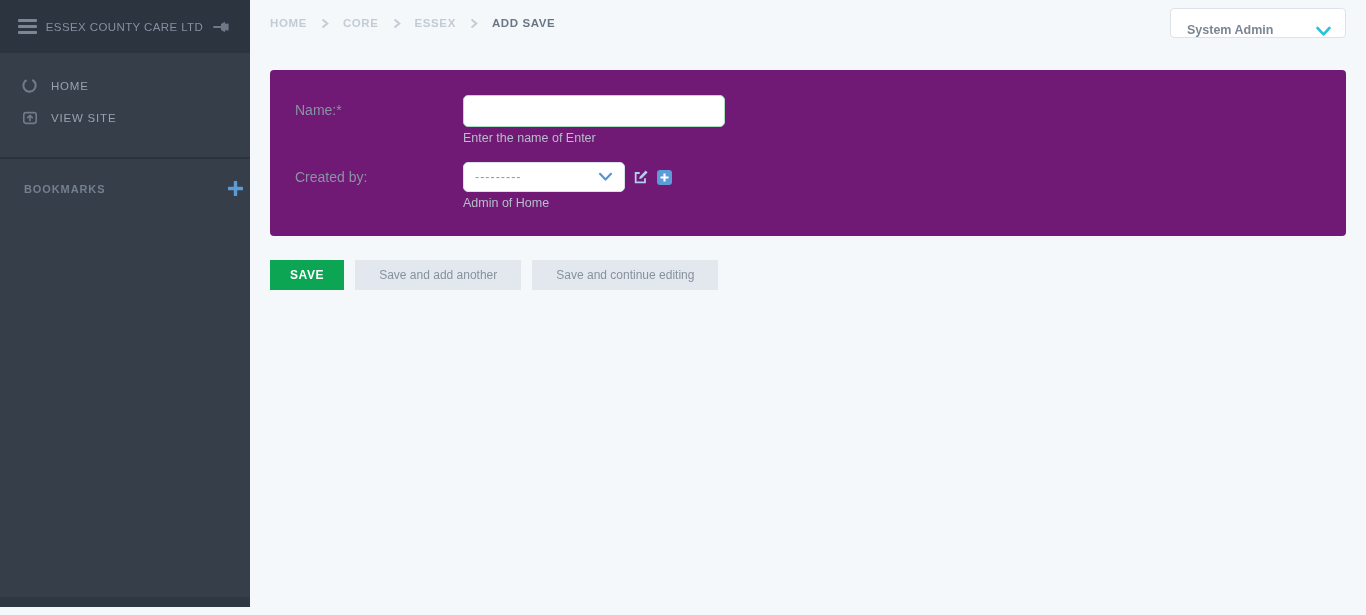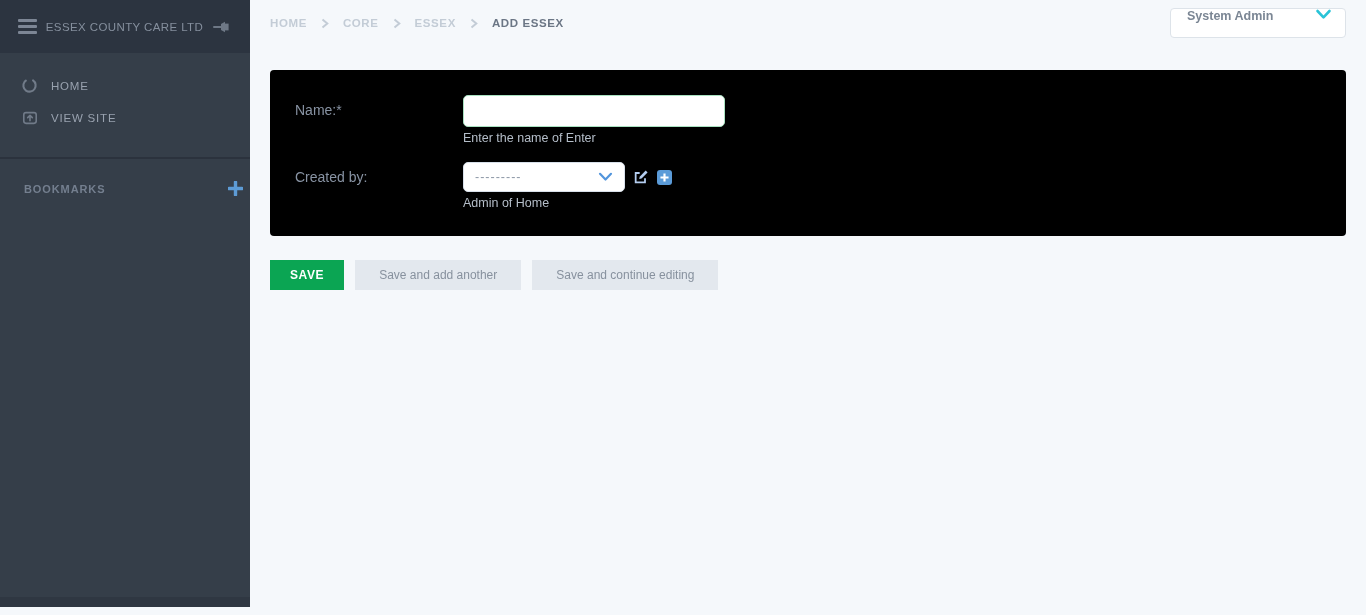--- a/index.html
+++ b/index.html
@@ -60,29 +60,29 @@
   .crumb {
     color: #c3ccd6; font-size: 11.5px; font-weight: bold;
     letter-spacing: 0.6px; text-decoration: none; cursor: pointer;
   }
   .crumb-current { color: #6b7685; font-size: 11.5px; font-weight: bold; letter-spacing: 0.6px; }
   .sep { display: inline-flex; margin-top: 1px; }
 
   .user-dd {
     width: 176px; height: 30px;
     background: #fff; border: 1px solid #dde3e9; border-radius: 4px;
-    display: flex; align-items: flex-start; justify-content: space-between;
+    display: flex; align-items: flex-end; justify-content: space-between;
     padding: 0 13px 0 16px; cursor: pointer;
   }
   .user-dd-label { color: #7b8694; font-size: 12.5px; font-weight: bold; }
 
   
   .panel {
     margin: 24px 20px 0 20px;
-    background: #000000; border-radius: 4px;
+    background: #701a75; border-radius: 4px;
     padding: 25px;
   }
   .form-row { display: flex; margin-bottom: 16px; }
   .form-row:last-child { margin-bottom: 0; }
   .f-label {
     width: 168px; padding-top: 7px;
     color: #8893a3; font-size: 14px;
   }
   .txt-input {
     width: 262px; height: 32px;
@@ -193,21 +193,21 @@
         <svg width="8" height="11" viewBox="0 0 8 11">
             <path d="M1.5 1.5 L6.3 5.5 L1.5 9.5" fill="none" stroke="#c3ccd6" stroke-width="2"></path>
           </svg>
       </span>
       <a class="crumb">ESSEX</a>
       <span class="sep">
         <svg width="8" height="11" viewBox="0 0 8 11">
             <path d="M1.5 1.5 L6.3 5.5 L1.5 9.5" fill="none" stroke="#c3ccd6" stroke-width="2"></path>
           </svg>
       </span>
-      <span class="crumb-current">ADD ESSEX</span>
+      <span class="crumb-current">ADD SAVE</span>
     </nav>
 
     <div class="user-dd">
       <span class="user-dd-label">System Admin</span>
       <span style="display:inline-flex;">
         <svg width="17" height="11" viewBox="0 0 17 11" fill="none">
           <path d="M2.5 2 L8.5 8.3 L14.5 2" stroke="#29c3d7" stroke-width="2.6" stroke-linecap="round" stroke-linejoin="round"></path>
         </svg>
       </span>
     </div>

